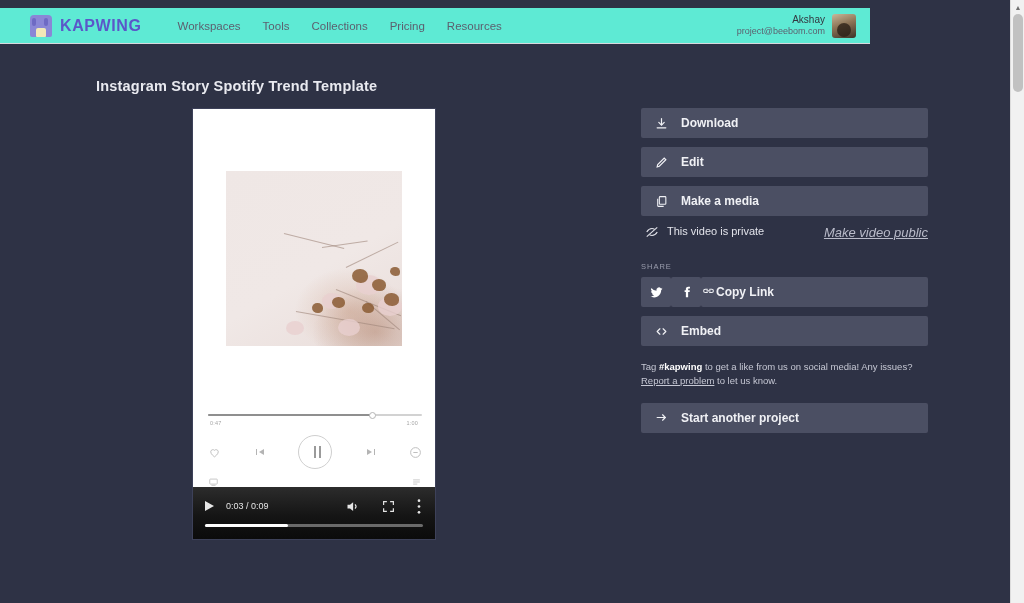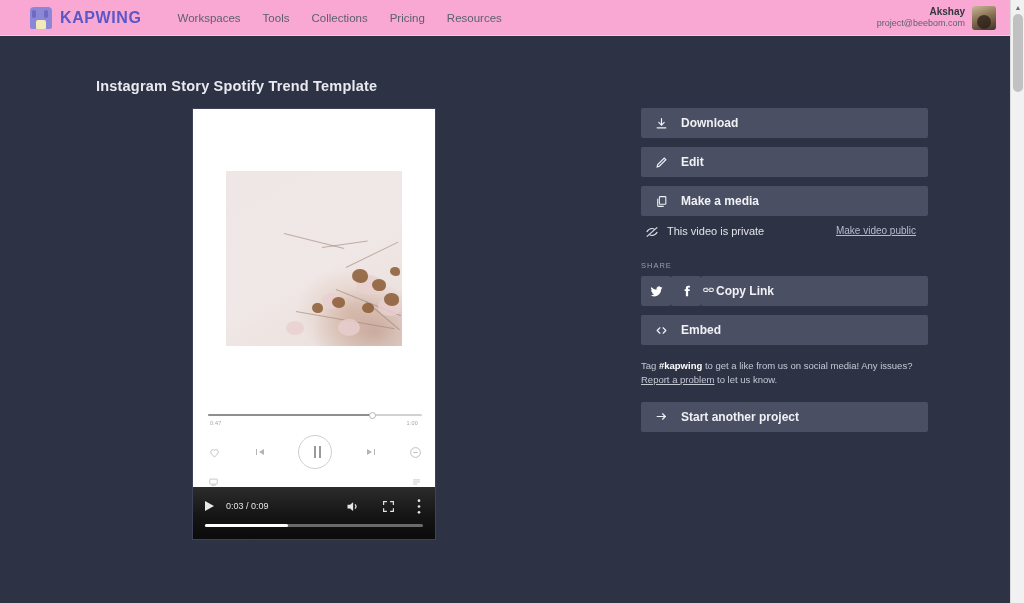--- a/index.html
+++ b/index.html
@@ -5,23 +5,23 @@
   * { box-sizing: border-box; margin: 0; padding: 0; }
   html, body {
     width: 1024px; height: 603px;
     overflow: hidden;
     font-family: "Liberation Sans", sans-serif;
   }
   body { background: #2e3245; position: relative; }
 
   
   .topbar {
-    position: absolute; top: 0; left: 0;
-    width: 1010px; height: 36px;
-    background: #f9a8d4;
+    position: absolute; top: 8px; left: 0;
+    width: 870px; height: 36px;
+    background: #5eead4;
     display: flex; align-items: center;
     border-bottom: 1px solid #d9d9de;
   }
   .logo-wrap {
     display: flex; align-items: center; gap: 8px;
     margin-left: 30px;
   }
   .logo-mark {
     width: 22px; height: 22px;
     position: relative;
@@ -50,21 +50,21 @@
   }
   .nav-item {
     color: #5c5f6e; font-size: 11.5px; cursor: pointer;
     white-space: nowrap;
   }
   .user-box {
     margin-left: auto; margin-right: 14px;
     display: flex; align-items: center; gap: 7px;
   }
   .user-text { text-align: right; line-height: 1.25; }
-  .user-name { font-size: 10px; color: #33353f; font-weight: bold; }
+  .user-name { font-size: 10px; color: #33353f; }
   .user-email { font-size: 9px; color: #5c5f6e; }
   .avatar {
     width: 24px; height: 24px; border-radius: 3px;
     background: linear-gradient(160deg,#c8b89a 0%,#8d7456 45%,#3c3228 100%);
     position: relative; overflow: hidden;
   }
   .avatar::after {
     content: ""; position: absolute; left: 5px; top: 9px;
     width: 14px; height: 14px; border-radius: 50%;
     background: rgba(40,30,20,0.75);
@@ -208,22 +208,22 @@
     width: 40px; display: flex; align-items: center; justify-content: center;
     flex: none;
   }
   .privacy-row {
     display: flex; align-items: flex-start; margin-top: 5px; margin-bottom: 22px;
   }
   .privacy-text {
     color: #e2e3ea; font-size: 11px; margin-left: 8px; white-space: nowrap;
   }
   .privacy-link {
-    margin-left: auto; margin-right: 12px;
-    color: #b9bbc9; font-size: 10px; 
+    margin-left: auto; margin-right: 0;
+    color: #b9bbc9; font-size: 13px; font-style: italic;
     text-decoration: underline; cursor: pointer;
   }
   .share-label {
     color: #9a9dad; font-size: 7.5px; letter-spacing: 1px; margin-bottom: 6px;
   }
   .share-row { display: flex; margin-bottom: 9px; }
   .sq-btn {
     width: 30px; height: 30px; background: #4b4f63; border-radius: 2px;
     display: flex; align-items: center; justify-content: center;
     cursor: pointer; flex: none;

